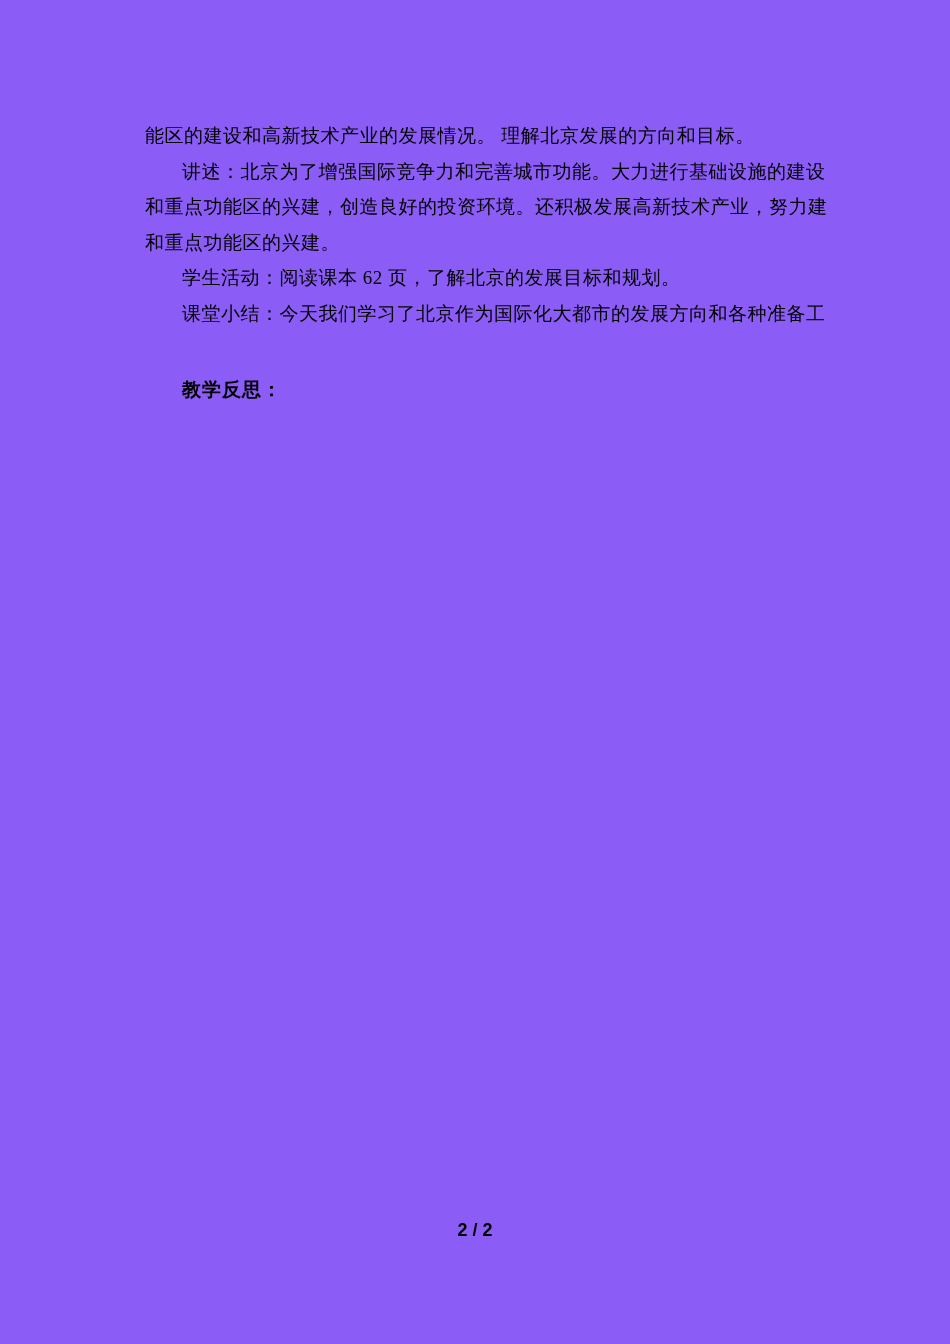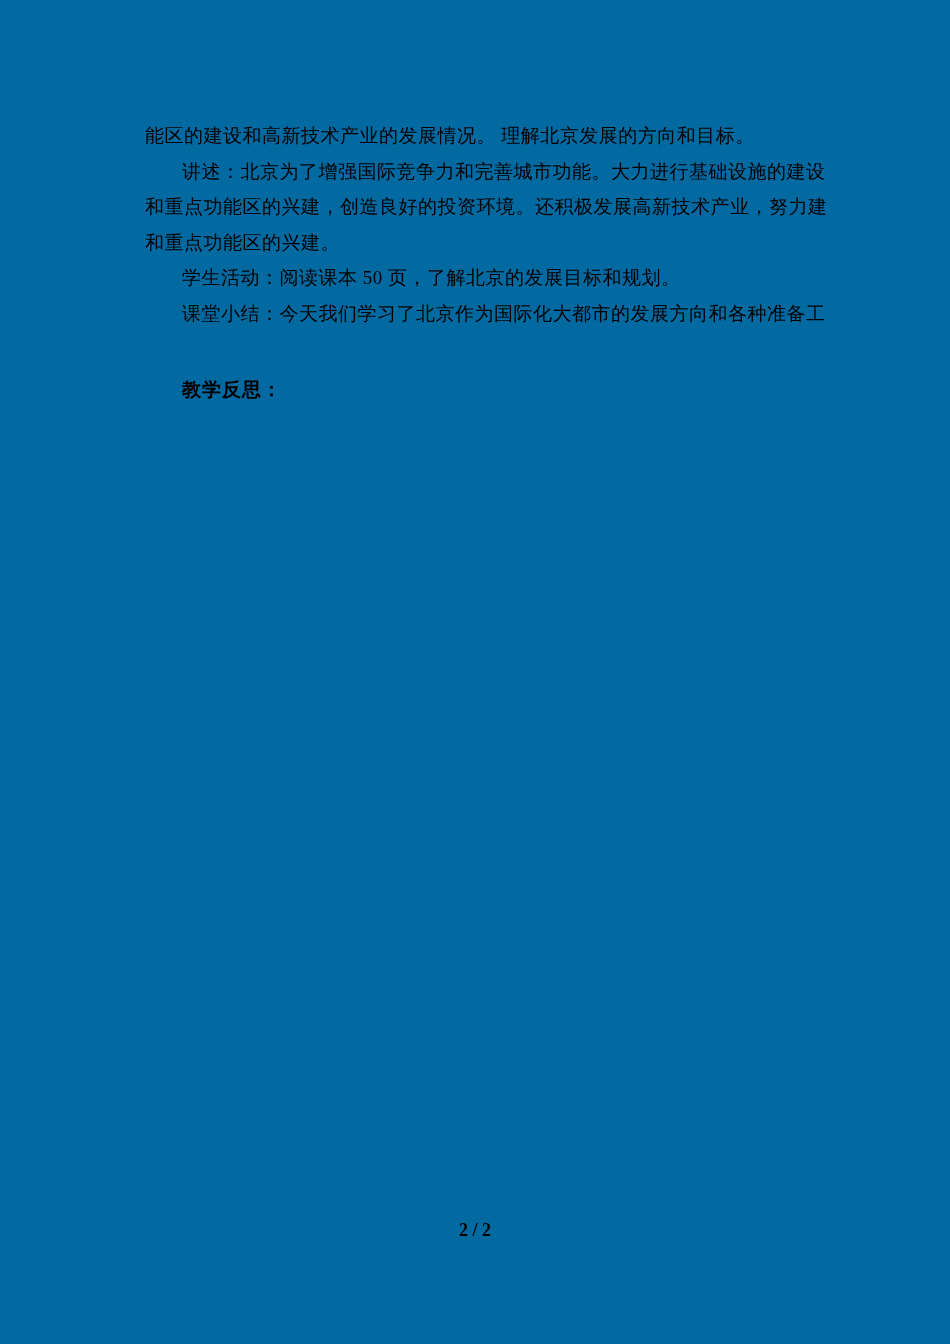--- a/index.html
+++ b/index.html
@@ -4,21 +4,21 @@
 <style>
   html, body {
     margin: 0;
     padding: 0;
     background: #ffffff;
   }
   .page {
     position: relative;
     width: 950px;
     height: 1344px;
-    background: #0369a1;
+    background: #8b5cf6;
     overflow: hidden;
     font-family: "Liberation Serif", "DejaVu Serif", serif;
     color: #000000;
   }
   .content {
     position: absolute;
     left: 145px;
     top: 118px;
     width: 672px;
   }
@@ -40,34 +40,34 @@
     margin-top: 40px;
   }
   .footer {
     position: absolute;
     left: 0;
     right: 0;
     top: 1220px;
     text-align: center;
     font-size: 18px;
     font-weight: bold;
-    font-family: Liberation Serif, serif;
+    font-family: Liberation Sans, sans-serif;
     color: #000000;
   }
 </style>
 </head>
 <body>
 
 <div class="page">
 
   <div class="content">
     <div class="line">能区的建设和高新技术产业的发展情况。 理解北京发展的方向和目标。</div>
     <div class="line indent">讲述：北京为了增强国际竞争力和完善城市功能。大力进行基础设施的建设</div>
     <div class="line">和重点功能区的兴建，创造良好的投资环境。还积极发展高新技术产业，努力建</div>
     <div class="line">和重点功能区的兴建。</div>
-    <div class="line indent">学生活动：阅读课本 50 页，了解北京的发展目标和规划。</div>
+    <div class="line indent">学生活动：阅读课本 62 页，了解北京的发展目标和规划。</div>
     <div class="line indent">课堂小结：今天我们学习了北京作为国际化大都市的发展方向和各种准备工</div>
     <div class="line indent heading">教学反思：</div>
   </div>
 
   <div class="footer">2 / 2</div>
 
 </div>
 
 </body></html>

